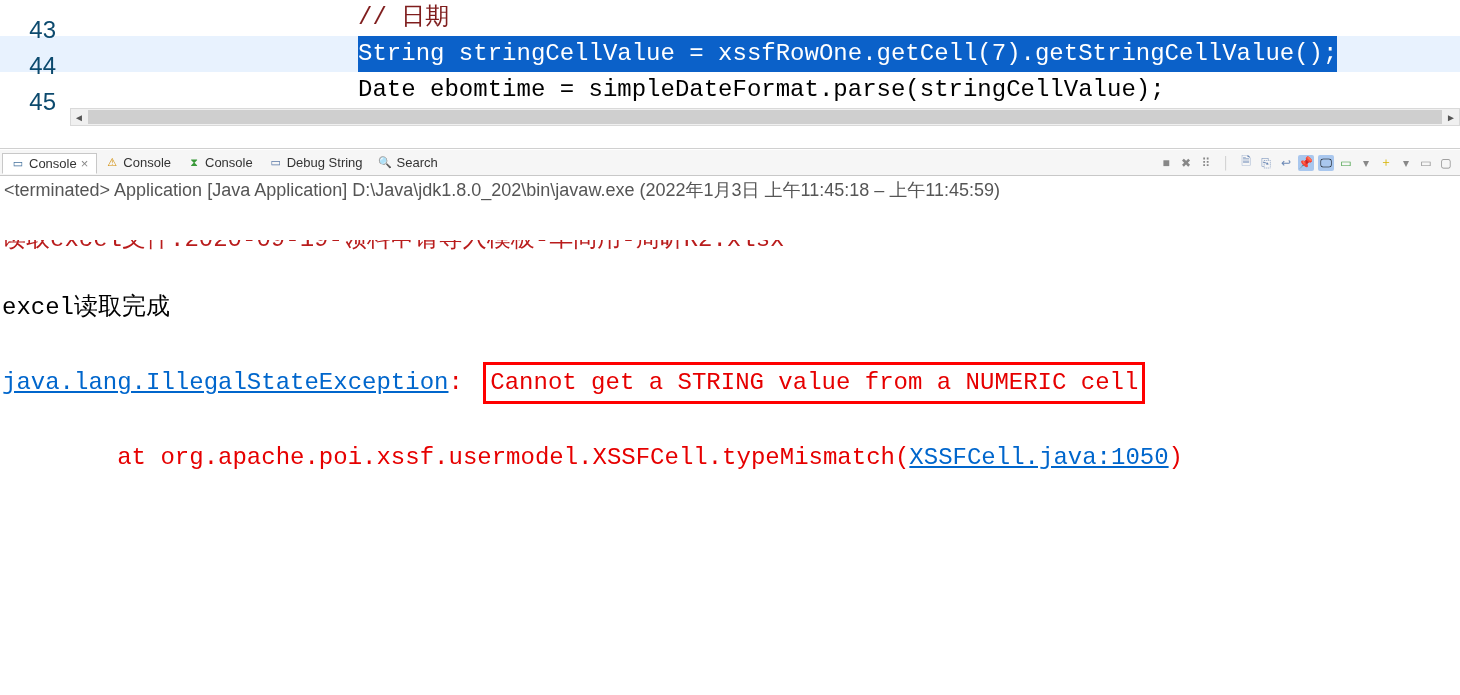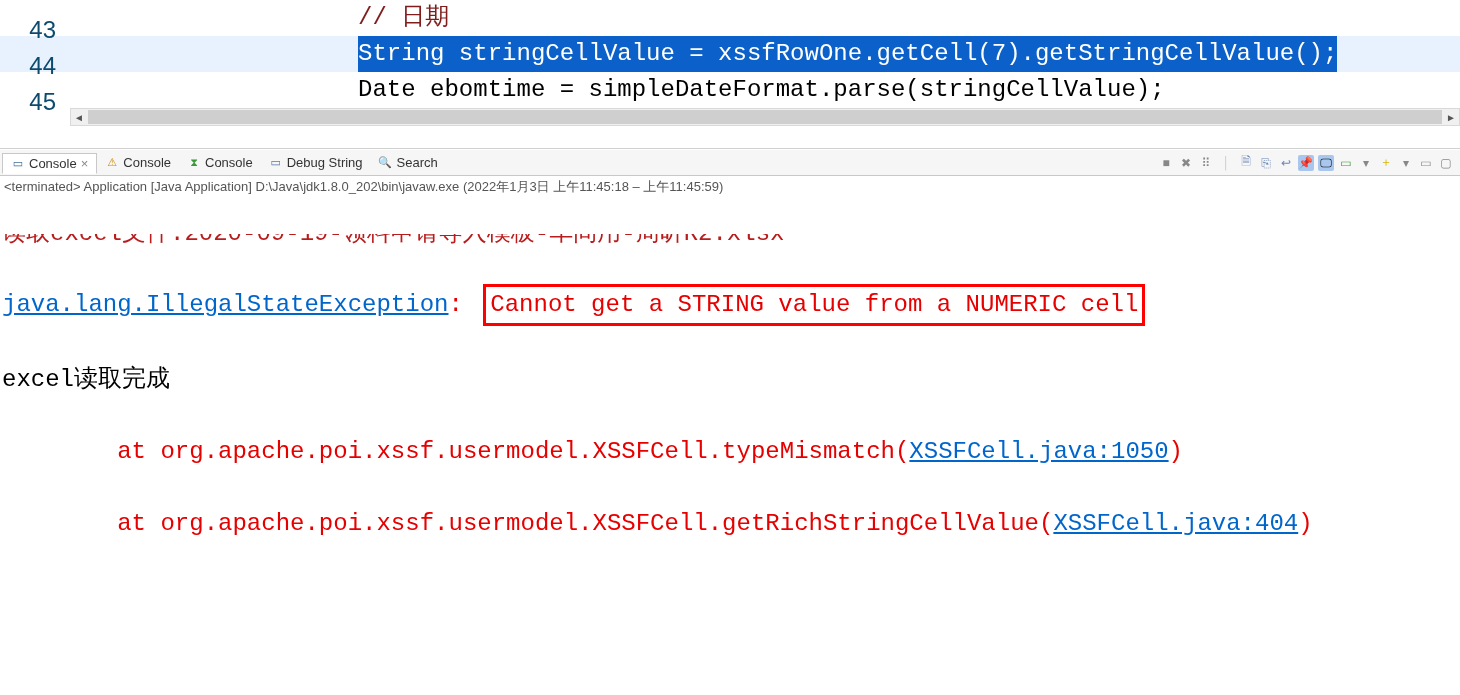--- a/index.html
+++ b/index.html
@@ -110,21 +110,21 @@
     gap: 4px;
     padding-right: 6px;
   }
   .toolbar-icons .tico {
     width: 16px; height: 16px;
     display:inline-flex; align-items:center; justify-content:center;
     font-size:12px;
     border-radius:2px;
   }
   .terminated-line {
-    font-size: 13px;
+    font-size: 18px;
     color: #555;
     padding: 2px 4px;
     background: #fff;
   }
   .console {
     font-family: Consolas, 'Courier New', monospace;
     font-size: 24px;
     line-height: 36px;
     padding: 0 2px;
     white-space: pre;
@@ -204,23 +204,22 @@
     <span class="tico" style="color:#888;">▾</span>
     <span class="tico" style="color:#888;">▭</span>
     <span class="tico" style="color:#888;">▢</span>
   </div>
 </div>
 
 <div class="terminated-line">&lt;terminated&gt; Application [Java Application] D:\Java\jdk1.8.0_202\bin\javaw.exe (2022年1月3日 上午11:45:18 – 上午11:45:59)</div>
 
 <div class="console">
 <div class="clipped" style="height:14px;overflow:hidden;line-height:0px;">读取excel文件:2020-09-19-领料申请导入模板-车间用-周昕R2.xlsx</div>
+<div>excel读取完成</div>
 <div><span class="link">java.lang.IllegalStateException</span><span class="red">: </span><span class="err-box"><span class="red">Cannot get a STRING value from a NUMERIC cell</span></span></div>
-<div>excel读取完成</div>
 <div><span>        </span><span class="red">at org.apache.poi.xssf.usermodel.XSSFCell.typeMismatch(</span><span class="link">XSSFCell.java:1050</span><span class="red">)</span></div>
-<div><span>        </span><span class="red">at org.apache.poi.xssf.usermodel.XSSFCell.getRichStringCellValue(</span><span class="link">XSSFCell.java:404</span><span class="red">)</span></div>
 
 
 
 
 
 
 </div>
 
 </body></html>

